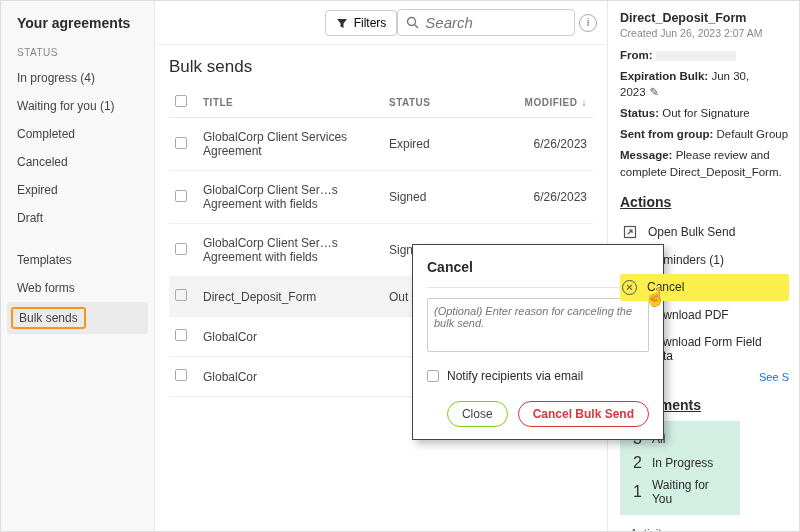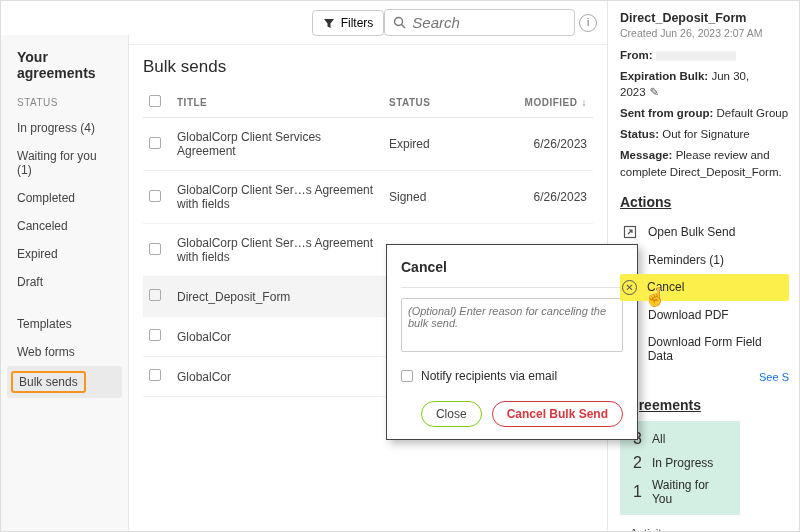--- a/index.html
+++ b/index.html
@@ -1,20 +1,20 @@
 <!DOCTYPE html>
 <html><head>
 <meta charset="utf-8">
 <style>
   * { box-sizing: border-box; margin: 0; padding: 0; font-family: -apple-system, BlinkMacSystemFont, "Segoe UI", Arial, sans-serif; }
   body { width: 800px; height: 532px; overflow: hidden; background: #fff; font-size: 12px; color: #2c2c2c; position: relative; border: 1px solid #ddd;}
   .app { display: flex; height: 100%; }
 
   
-  .sidebar { width: 128px; background: #f8f8f8; border-right: 1px solid #e8e8e8; padding: 10px 0 10px 6px; margin-top: 34px; }
+  .sidebar { width: 154px; background: #f8f8f8; border-right: 1px solid #e8e8e8; padding: 10px 0 10px 6px; }
   .sidebar h2 { font-size: 14px; font-weight: 600; padding: 4px 8px 14px 10px; }
   .status-label { font-size: 10px; letter-spacing: 0.5px; color: #888; padding: 2px 10px 6px; text-transform: uppercase; }
   .side-item { padding: 7px 10px; font-size: 12px; color: #444; cursor: pointer; border-radius: 3px; margin-right: 6px; }
   .side-item.selected { background: #eaeaea; }
   .side-item .hl { display:inline-block; border: 2px solid #f7941d; border-radius: 3px; padding: 2px 6px; margin: -2px -6px;}
   .side-gap { height: 14px; }
 
   
   .center { flex: 1; display: flex; flex-direction: column; position: relative; }
   .topbar { display: flex; align-items: center; gap: 0; padding: 8px 10px; border-bottom: 1px solid #eee; }
@@ -175,22 +175,22 @@
         <button class="btn danger">Cancel Bulk Send</button>
       </div>
     </div>
   </div>
 
   <div class="rightpanel">
     <div class="rp-title">Direct_Deposit_Form</div>
     <div class="rp-sub">Created Jun 26, 2023 2:07 AM</div>
     <div class="rp-row"><b>From:</b> <span class="redact"></span></div>
     <div class="rp-row"><b>Expiration Bulk:</b> <span>Jun 30, 2023</span><span class="pencil">✎</span></div>
+    <div class="rp-row"><b>Status:</b> <span>Out for Signature</span></div>
     <div class="rp-row"><b>Sent from group:</b> <span>Default Group</span></div>
-    <div class="rp-row"><b>Status:</b> <span>Out for Signature</span></div>
     <div class="rp-row"><b>Message:</b> <span>Please review and complete Direct_Deposit_Form.</span></div>
 
     <div class="rp-h">Actions</div>
     <div class="action">
       <span class="ico">
           <svg width="14" height="14" viewBox="0 0 14 14">
             <rect x="1.5" y="1.5" width="11" height="11" fill="none" stroke="#555" stroke-width="1.2"></rect>
             <path d="M5 9l4-4M6 5h3v3" fill="none" stroke="#555" stroke-width="1.2"></path>
           </svg>
         </span>

